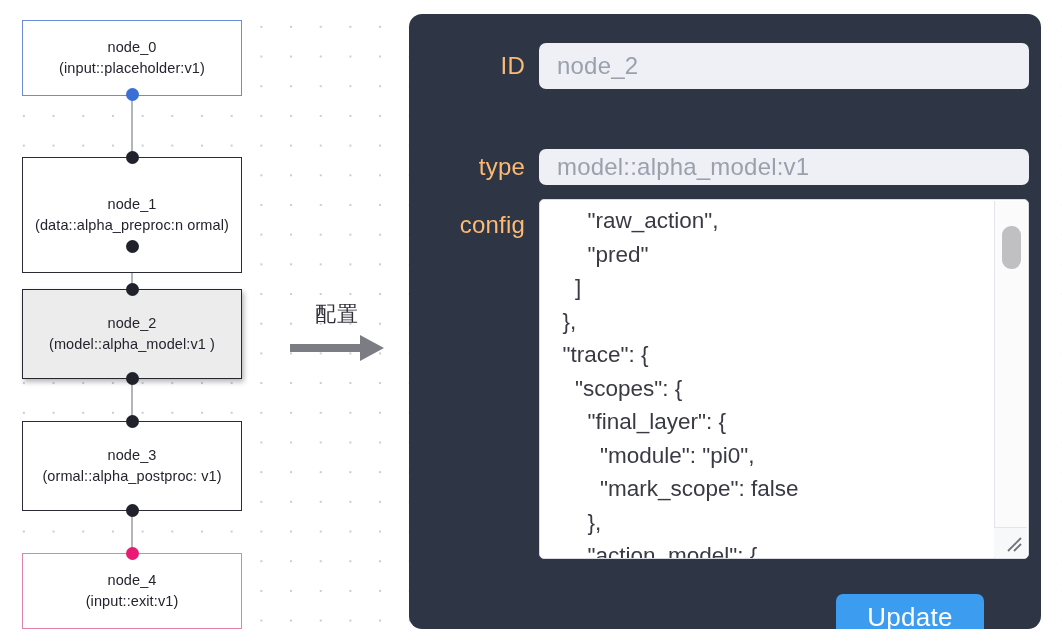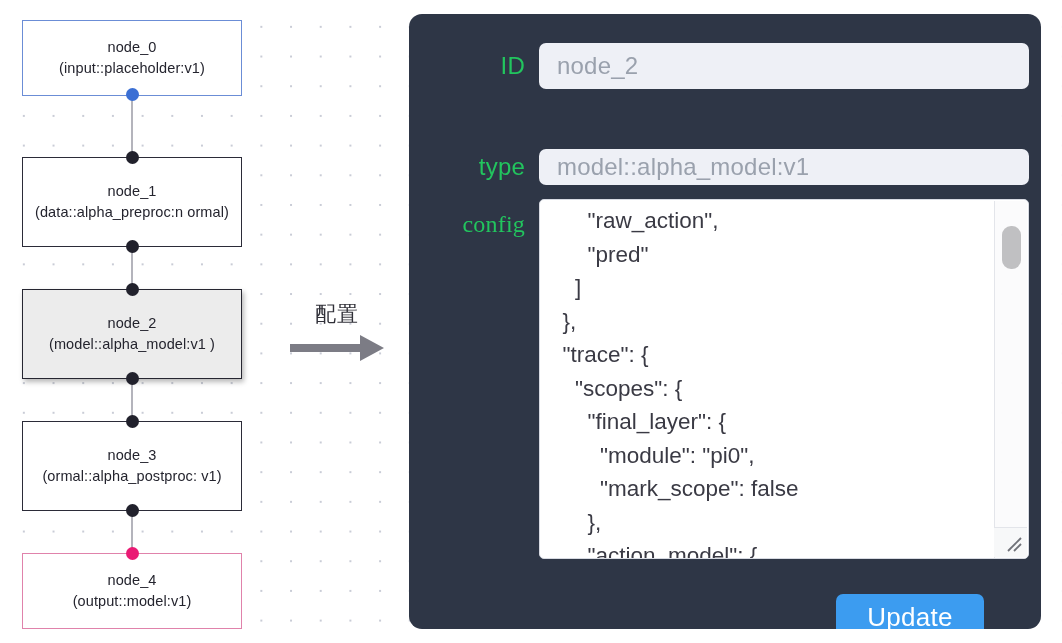--- a/index.html
+++ b/index.html
@@ -52,21 +52,21 @@
 
   .node.input-node  { border-color: #6b8dd6; }
   .node.output-node { border-color: #e082ab; }
   .node.selected {
     background: #ececec;
     border-color: #262631;
     box-shadow: 2px 3px 5px rgba(0,0,0,.28);
   }
 
   #node0 { top: 20px;  height: 76px; }
-  #node1 { top: 157px; height: 90px; }
+  #node1 { top: 157px; height: 116px; }
   #node2 { top: 289px; height: 90px; }
   #node3 { top: 421px; height: 90px; }
   #node4 { top: 553px; height: 76px; }
 
   
   .edge {
     position: absolute;
     left: 131px;
     width: 2.2px;
     background: #b4b4bc;
@@ -114,21 +114,21 @@
     z-index: 10;
     overflow: hidden;
   }
 
   .field-row {
     position: absolute;
     display: flex;
     align-items: center;
   }
   .field-label {
-    color: #22c55e;
+    color: #fdba74;
     font-size: 24px;
     letter-spacing: .2px;
     text-align: right;
     width: 118px;
     padding-right: 14px;
     flex: none;
   }
   .field-input {
     background: #eef0f6;
     border: none;
@@ -145,21 +145,21 @@
   #row-id .field-input { width: 490px; height: 46px; }
 
   #row-type { left: 12px; top: 107px; margin-top: 28px; }
   #row-type .field-input { width: 490px; height: 36px; }
 
   #row-config {
     left: 12px;
     top: 185px;
     align-items: flex-start;
   }
-  #row-config .field-label { padding-top: 12px; font-family: Liberation Serif, serif; }
+  #row-config .field-label { padding-top: 12px; }
 
   #config-textarea-wrap {
     position: relative;
     width: 490px;
     height: 360px;
     background: #ffffff;
     border: 1px solid #d7dae2;
     border-radius: 5px;
     overflow: hidden;
   }
@@ -257,21 +257,21 @@
 
     <div class="node" id="node3">
       <span class="nlabel">node_3</span>
       <span class="nlabel">(ormal::alpha_postproc: v1)</span>
     </div>
     <div class="port" style="top:415px"></div>
     <div class="port" style="top:504px"></div>
 
     <div class="node output-node" id="node4">
       <span class="nlabel">node_4</span>
-      <span class="nlabel">(output::model:v1)</span>
+      <span class="nlabel">(input::exit:v1)</span>
     </div>
     <div class="port pink" style="top:547px"></div>
 
     <div id="arrow-group">
       <div id="arrow-label">配置</div>
       <svg id="arrow-svg" width="100" height="32" viewBox="0 0 100 32">
         <path d="M2 12 L72 12 L72 3 L96 16 L72 29 L72 20 L2 20 Z" fill="#7c7c85"></path>
       </svg>
     </div>
   </div>

